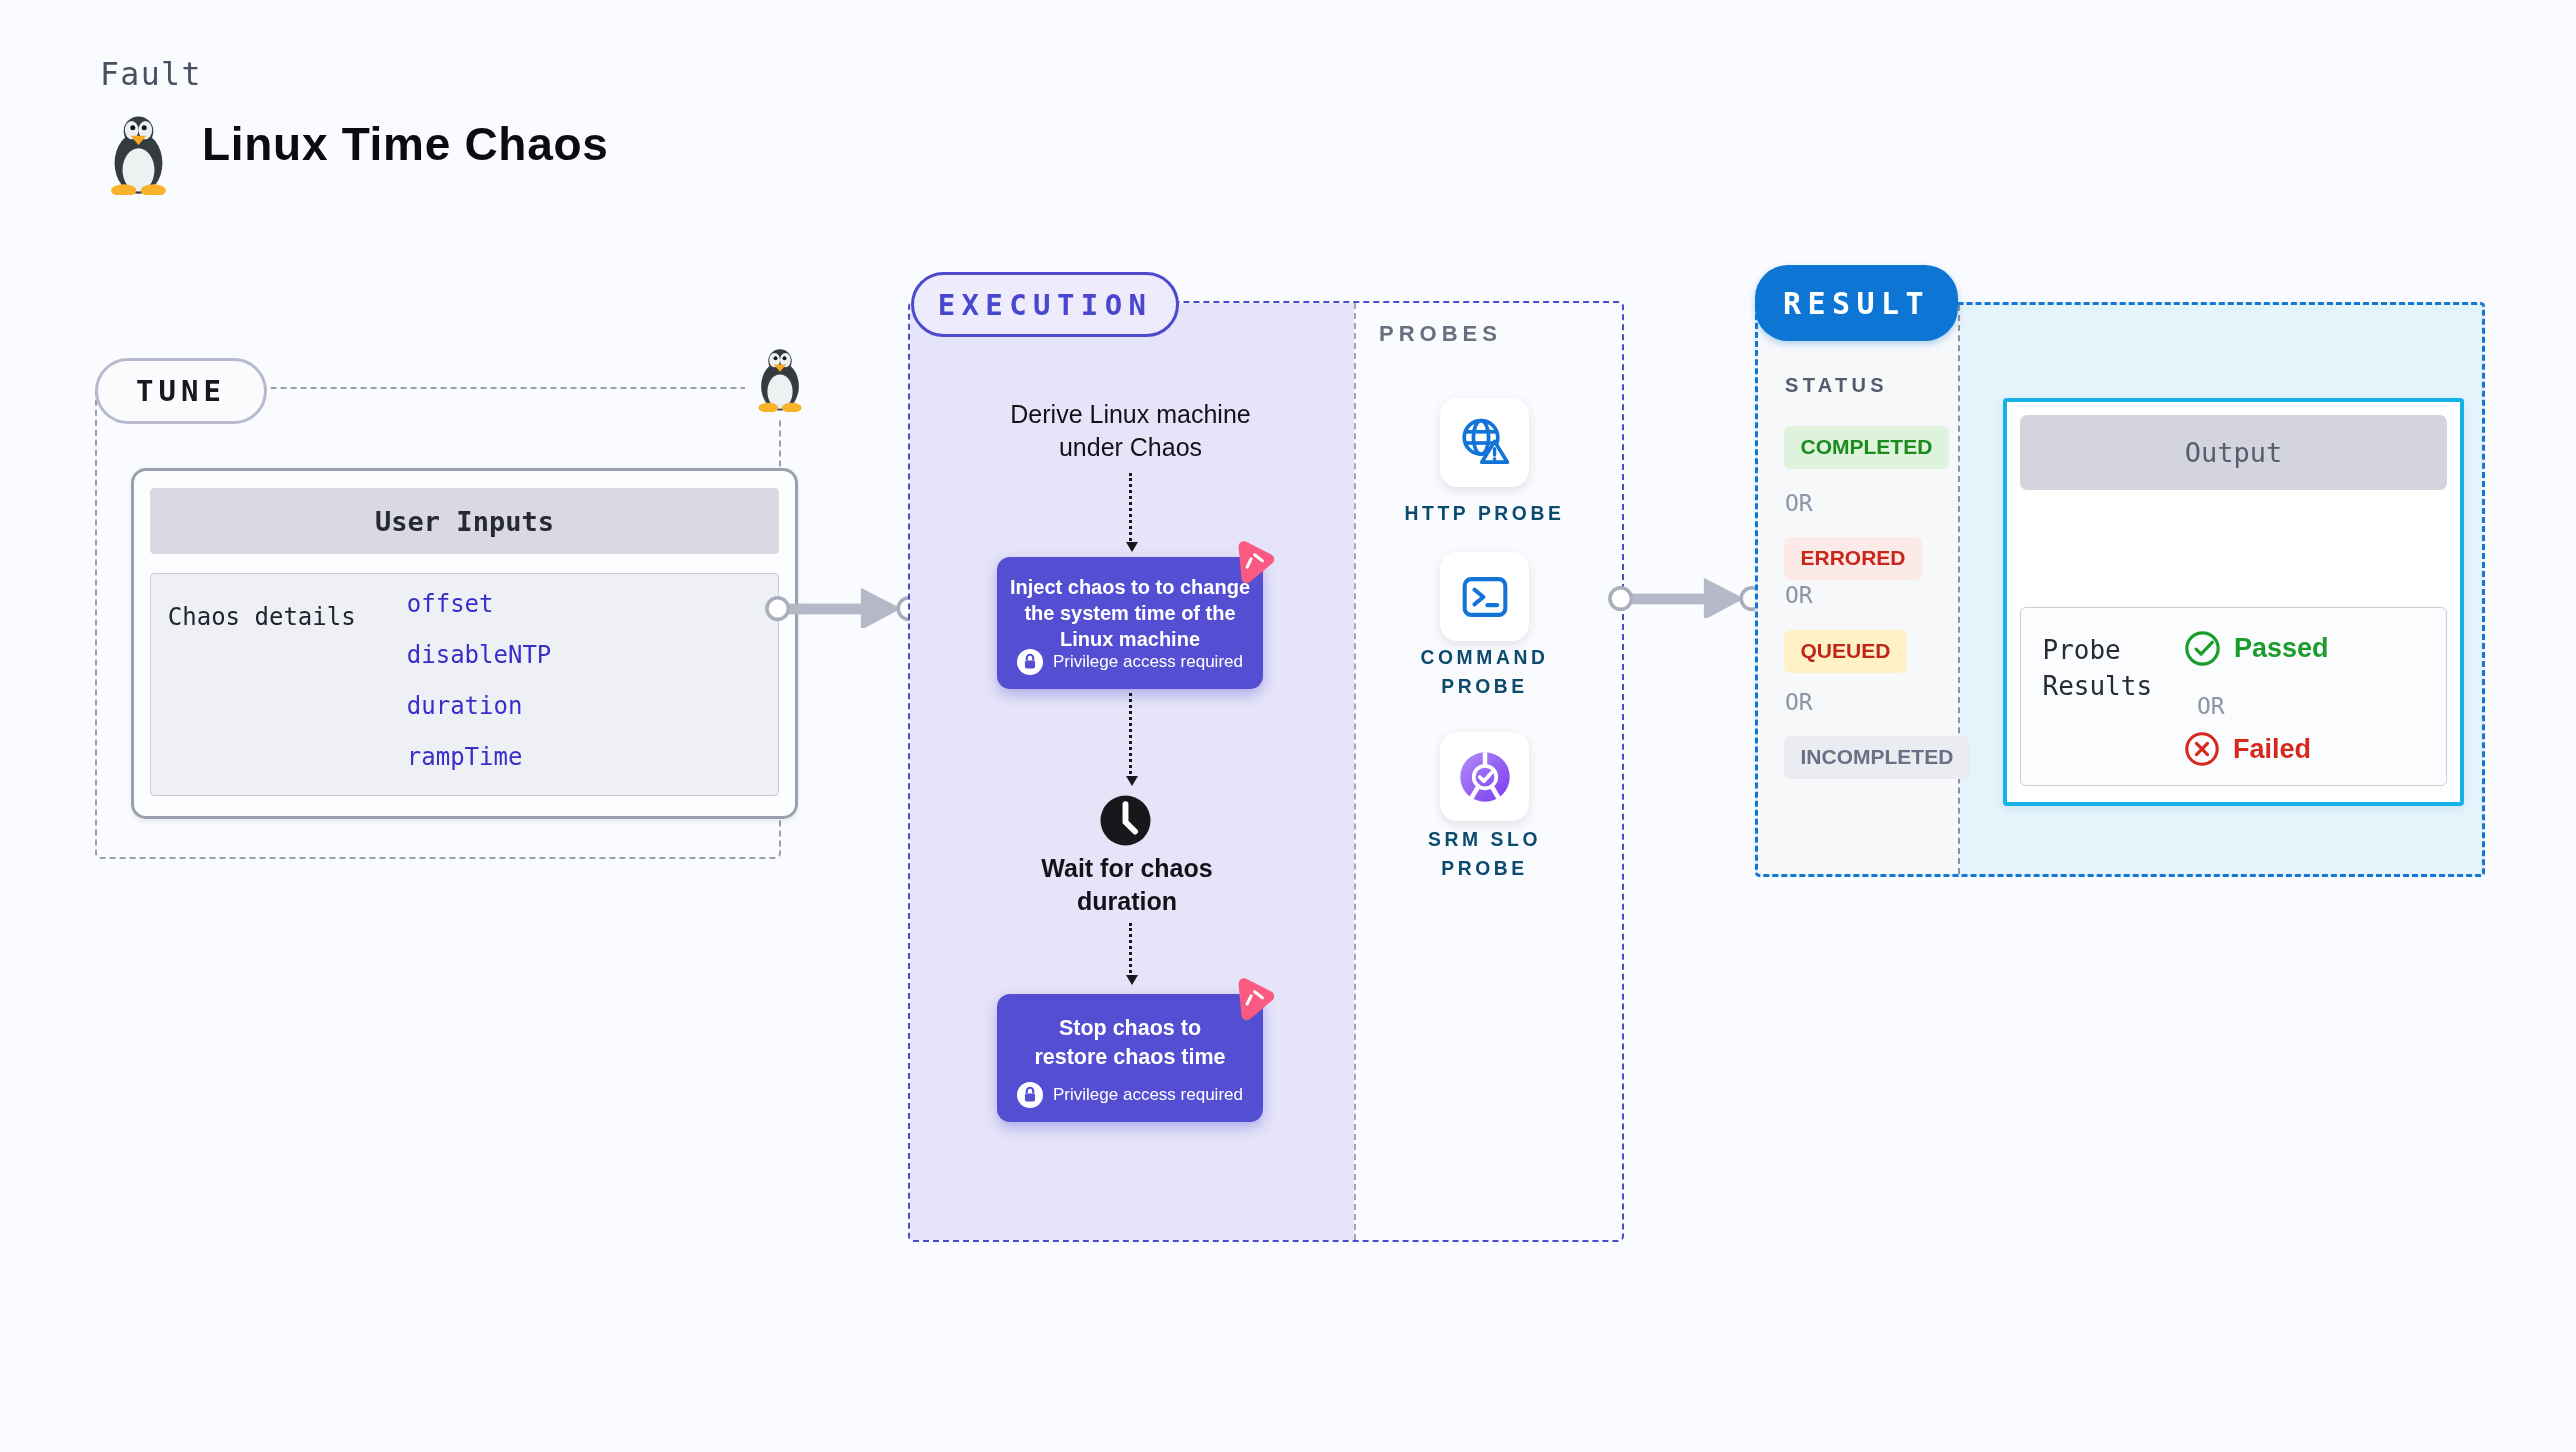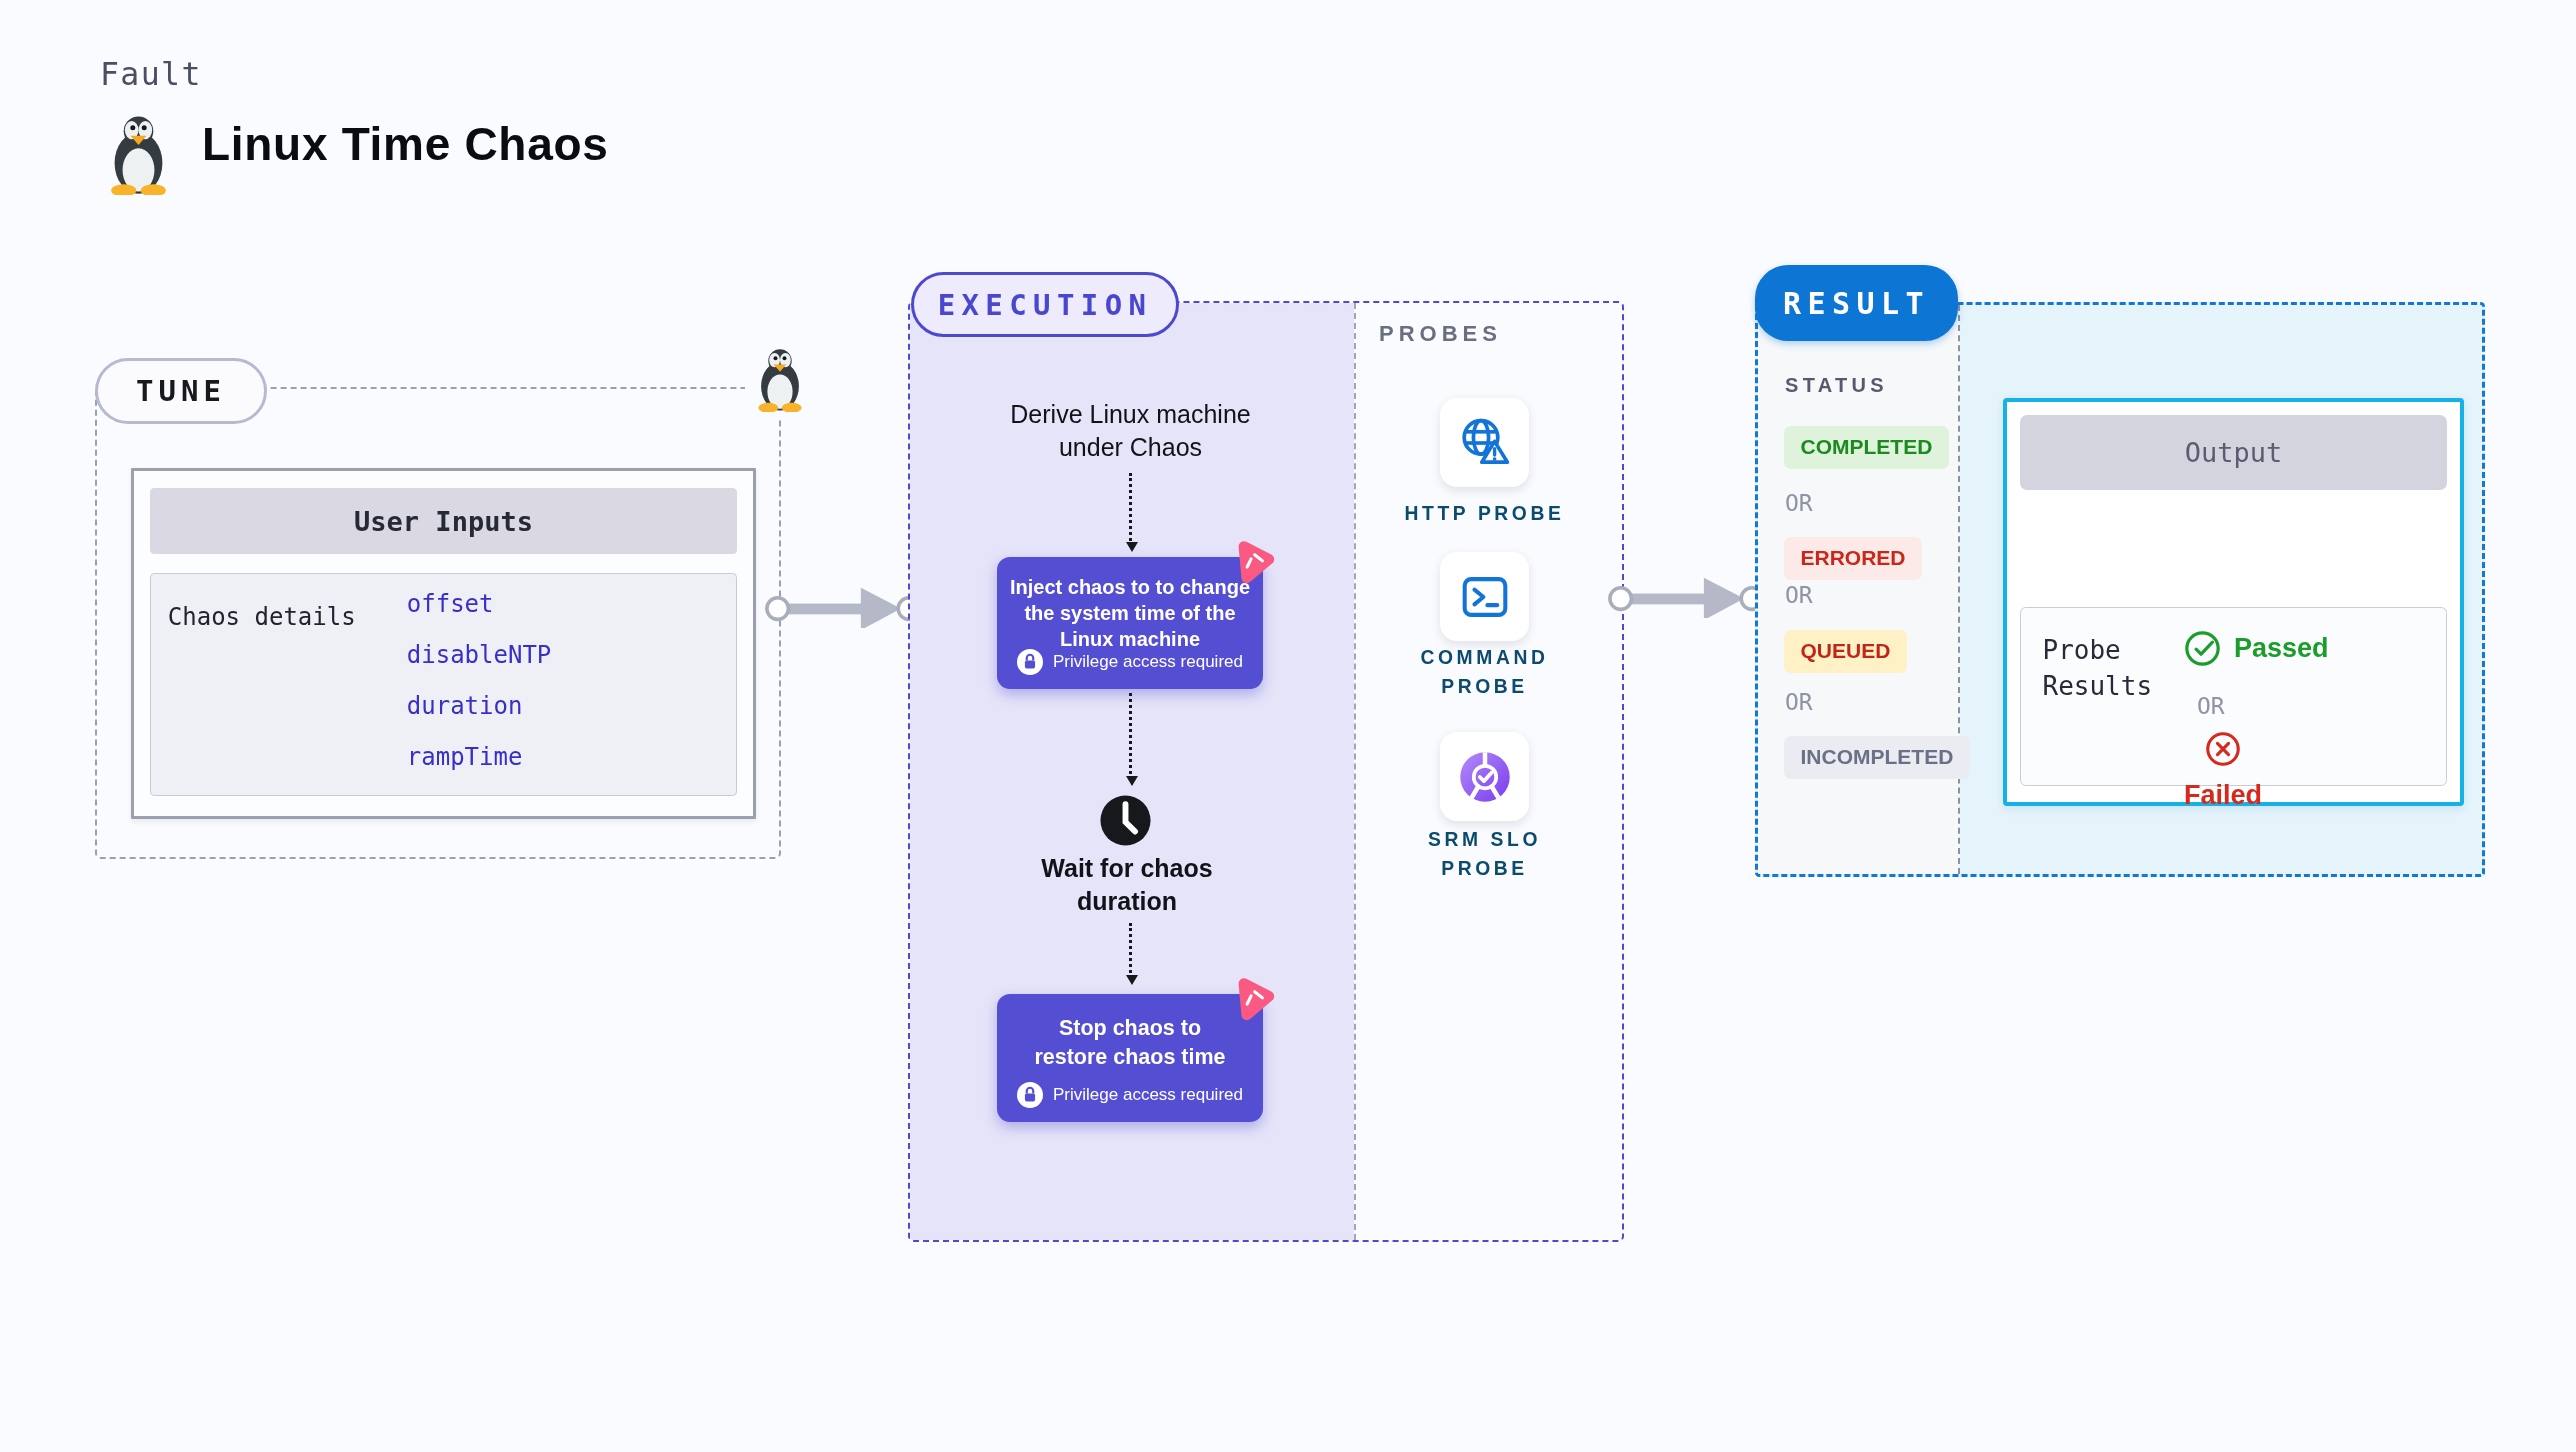--- a/index.html
+++ b/index.html
@@ -14,21 +14,21 @@
   .penguin-lg{left:104px;top:113px;width:69px;height:82px;}
   .page-title{left:202px;top:117px;font-size:46px;font-weight:bold;color:#0b0c10;letter-spacing:0.7px;}
 
   
   .tune-box{left:95px;top:387px;width:682px;height:468px;border:2.9px dashed #9ba0ae;border-radius:5.7px;}
   .tune-pill{left:95px;top:358px;width:166px;height:60px;background:#fbfbfe;border:3.6px solid #b7bace;
              border-radius:33px;font-size:29px;font-weight:bold;color:#17191f;letter-spacing:5px;}
   .penguin-mask{left:745px;top:340px;width:69px;height:77px;background:#fafbfe;display:flex;align-items:center;justify-content:center;}
   .penguin-sm{width:54px;height:66px;}
   .ui-card{left:131px;top:468px;width:619px;height:345px;background:#fcfdfe;border:3.6px solid #9aa0ad;
-           border-radius:1px;box-shadow:0 2.1px 5.7px rgba(30,35,60,.08);}
+           border-radius:15px;box-shadow:0 2.1px 5.7px rgba(30,35,60,.08);padding-left:42px;}
   .ui-head{position:absolute;left:15.8px;right:15.8px;top:17px;height:66px;background:#d9d8e3;border-radius:4.3px;
            font-size:27px;font-weight:bold;color:#262a37;}
   .ui-body{position:absolute;left:15.8px;right:15.8px;top:102px;bottom:20px;background:#eef0f5;
            border:1.4px solid #c8cbd7;border-radius:4.3px;}
   .chaos-label{position:absolute;left:17px;top:29px;font-size:24px;color:#20242e;}
   .param-list{position:absolute;left:256px;top:15.8px;display:flex;flex-direction:column;gap:23px;}
   .param{font-size:24px;color:#372fc7;}
 
   
   .conn{width:165px;height:46px;}
@@ -85,21 +85,21 @@
                border-radius:4px;box-shadow:0 2.9px 8.6px rgba(20,120,200,.12);}
   .output-head{position:absolute;left:13px;right:13px;top:13px;height:75px;background:#d4d4df;
                border-radius:7.2px;font-size:27px;color:#585d6f;}
   .row-box{position:absolute;left:13px;right:13px;background:#fbfcfe;border:1.4px solid #c9cdd9;border-radius:5.7px;}
   .metrics-row{top:109px;height:75px;}
   .metrics-label{position:absolute;left:21.5px;top:23px;font-size:26px;color:#272b38;}
   .metrics-value{position:absolute;left:175px;top:23px;font-size:26px;color:#4b43df;}
   .probe-row{top:205px;bottom:15.8px;}
   .probe-results-label{position:absolute;left:21.5px;top:24px;width:129px;font-size:26px;line-height:36px;color:#272b38;}
   .passed-row{position:absolute;left:163px;top:21.5px;display:flex;align-items:center;gap:13px;}
-  .failed-row{position:absolute;left:163px;top:123px;display:flex;align-items:center;gap:13px;flex-direction:column;}
+  .failed-row{position:absolute;left:163px;top:123px;display:flex;align-items:center;gap:13px;}
   .passed-text{font-size:27px;font-weight:bold;color:#1a9d2a;}
   .failed-text{font-size:27px;font-weight:bold;color:#d6281b;}
   .or-output{position:absolute;left:176px;top:85px;font-size:23px;color:#8e94a6;}
 </style>
 </head>
 <body>
 
 <div id="stage">
 
   <div class="abs kicker mono">Fault</div>

